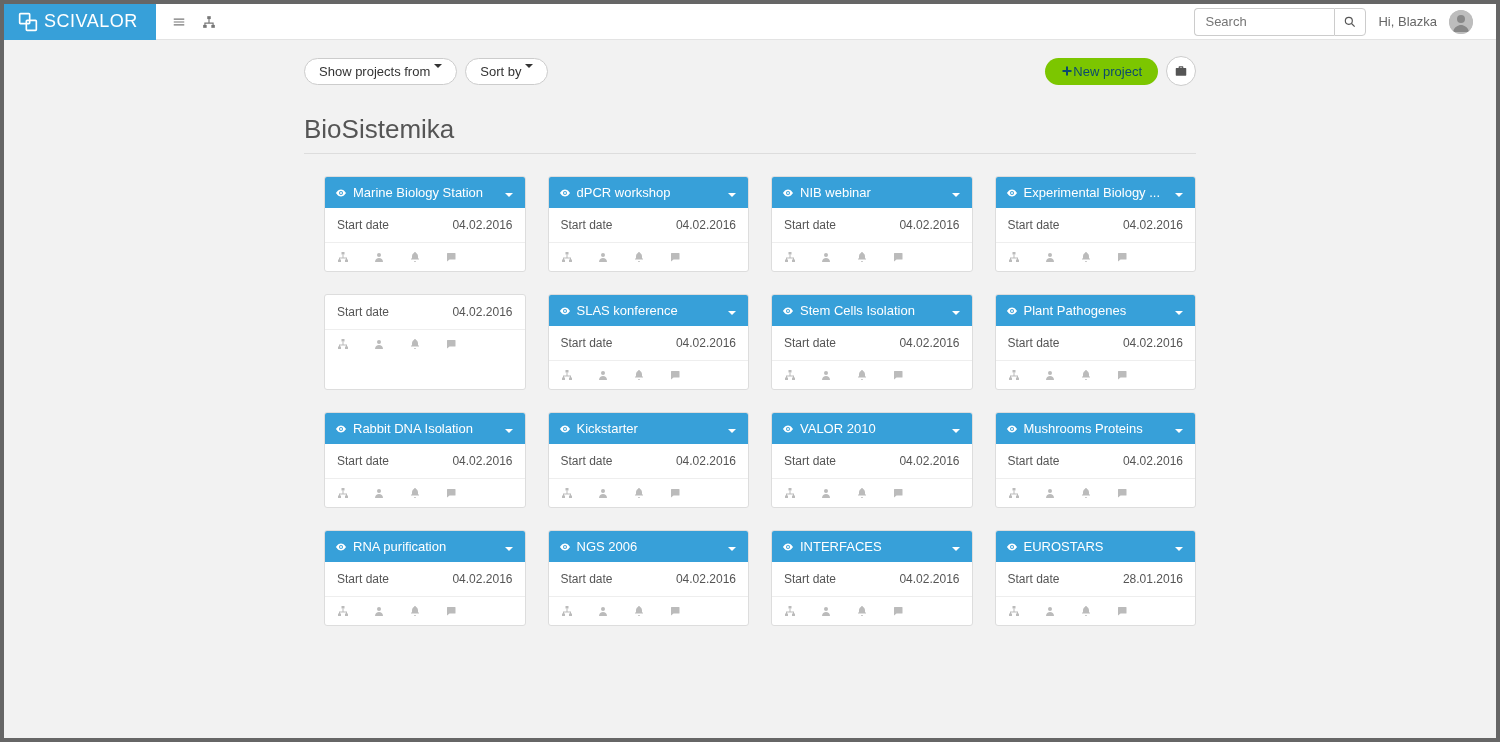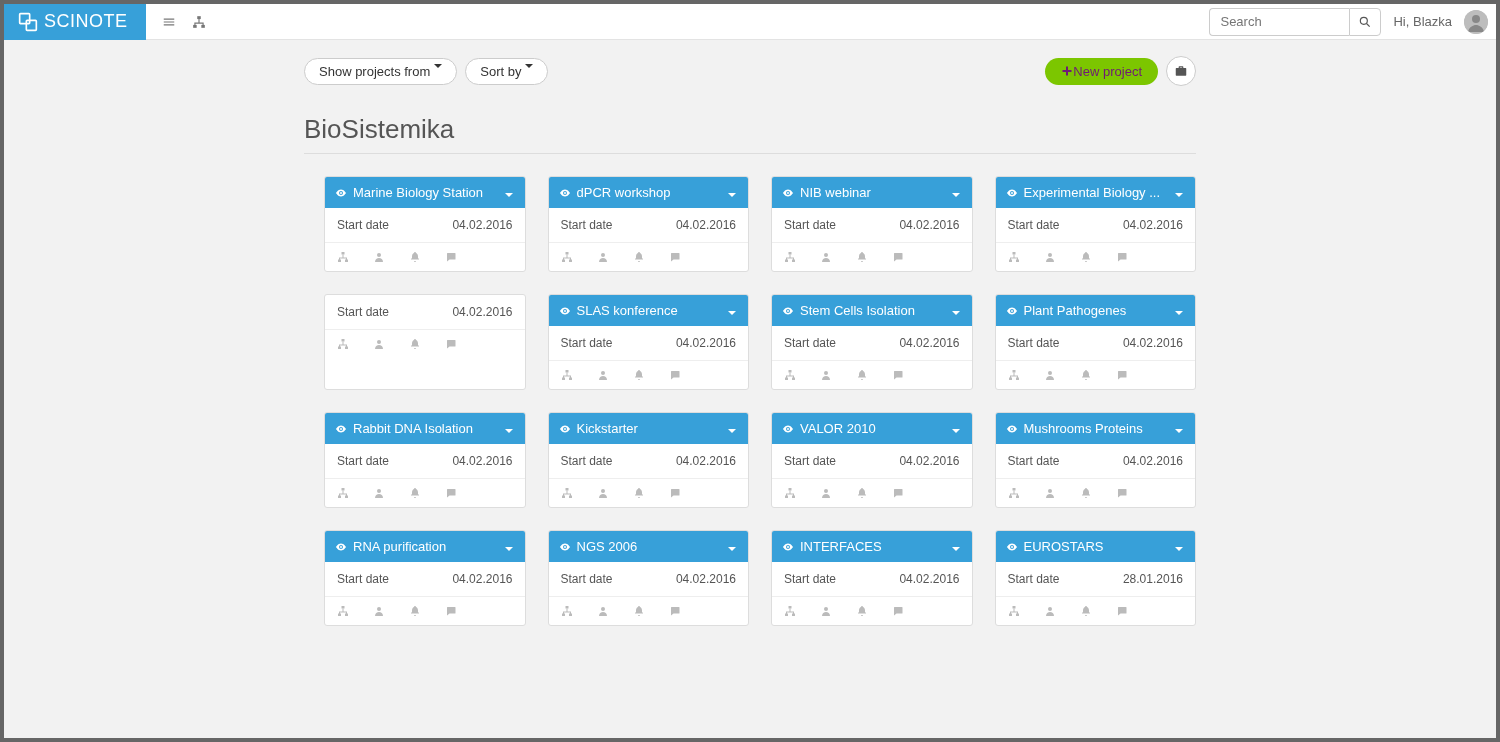--- a/index.html
+++ b/index.html
@@ -3,33 +3,33 @@
 <meta charset="utf-8">
 <style>
 * { box-sizing: border-box; margin: 0; padding: 0; }
 body { font-family: "Helvetica Neue", Helvetica, Arial, sans-serif; font-size: 13px; color: #333; background: #666; padding: 4px; }
 .frame { background: #f2f2f2; width: 100%; height: 734px; overflow: hidden; }
 .navbar { background: #fff; height: 36px; display: flex; align-items: center; border-bottom: 1px solid #e3e3e3; }
 .logo { background: #37a0d9; color: #fff; height: 36px; display: flex; align-items: center; padding: 0 18px 0 14px; font-size: 18px; font-weight: 300; letter-spacing: 0.5px; }
 .logo b { font-weight: 400; text-align: right; }
 .logo svg { margin-right: 6px; }
 .nav-icons { display: flex; align-items: center; gap: 16px; padding: 0 16px; color: #777; }
-.nav-right { margin-left: auto; display: flex; align-items: center; gap: 12px; padding-right: 8px; }
+.nav-right { margin-left: auto; display: flex; align-items: center; gap: 12px; padding-right: 23px; }
 .search-group { display: flex; }
 .search-input { border: 1px solid #ccc; border-right: none; border-radius: 4px 0 0 4px; padding: 5px 10px; width: 140px; height: 28px; font-size: 13px; }
 .search-btn { border: 1px solid #ccc; background: #fff; border-radius: 0 4px 4px 0; width: 32px; height: 28px; display: flex; align-items: center; justify-content: center; color: #555; cursor: pointer; }
 .user-greeting { color: #666; font-size: 13px; }
 .avatar { width: 24px; height: 24px; border-radius: 50%; background: #bbb; display: flex; align-items: center; justify-content: center; overflow: hidden; }
 
 .content { max-width: 892px; margin: 0 auto; padding: 16px 0 40px; }
 .toolbar { display: flex; align-items: center; gap: 8px; margin-bottom: 28px; }
 .btn-default { background: #fff; border: 1px solid #ccc; border-radius: 16px; padding: 5px 14px; font-size: 13px; color: #333; cursor: pointer; display: inline-flex; gap: 4px; }
 .btn-default .caret, .card-header .caret { display: inline-block; width: 0; height: 0; border-left: 4px solid transparent; border-right: 4px solid transparent; border-top: 4px solid currentColor; }
 .spacer { flex: 1; }
-.btn-success { background: #7cc600; color: #701a75; border: none; border-radius: 16px; padding: 6px 16px; font-size: 13px; cursor: pointer; display: inline-flex; align-items: center; font-weight: 500; }
+.btn-success { background: #7cc600; color: #0c4a6e; border: none; border-radius: 16px; padding: 6px 16px; font-size: 13px; cursor: pointer; display: inline-flex; align-items: center; font-weight: 500; }
 .btn-archive { background: #fff; border: 1px solid #ccc; border-radius: 50%; width: 30px; height: 30px; display: flex; align-items: center; justify-content: center; cursor: pointer; color: #555; }
 
 .org-title { font-size: 26px; font-weight: 400; color: #555; margin-bottom: 8px; }
 .divider { border: none; border-top: 1px solid #ddd; margin-bottom: 22px; }
 
 .grid { display: grid; grid-template-columns: repeat(4, 1fr); gap: 22px; padding-left: 20px; }
 .card { background: #fff; border: 1px solid #ddd; border-radius: 3px; overflow: hidden; }
 .card-header { background: #37a0d9; color: #fff; padding: 8px 10px; display: flex; align-items: center; gap: 6px; font-size: 13px; cursor: pointer; }
 .card-header .title { flex: 1; white-space: nowrap; overflow: hidden; text-overflow: ellipsis; }
 .card-header .caret-box { padding: 0 2px; }
@@ -45,21 +45,21 @@
 <body>
 
 <div class="frame">
 
   <div class="navbar">
     <div class="logo">
       <svg width="20" height="20" viewBox="0 0 24 24" fill="#fff">
           <rect x="2" y="2" width="12" height="12" rx="1" fill="none" stroke="#fff" stroke-width="2"></rect>
           <rect x="10" y="10" width="12" height="12" rx="1" fill="none" stroke="#fff" stroke-width="2"></rect>
         </svg>
-      <span><b>SCI</b><span style="font-weight:300">NOTE</span></span>
+      <span><b>SCI</b><span style="font-weight:300">VALOR</span></span>
     </div>
     <div class="nav-icons">
       <span>
           <svg class="ico" viewBox="0 0 24 24">
             <path d="M3 6h18v2H3zM3 11h18v2H3zM3 16h18v2H3z"></path>
           </svg>
         </span>
       <span>
           <svg class="ico" viewBox="0 0 24 24">
             <rect x="9" y="2" width="6" height="5"></rect>

